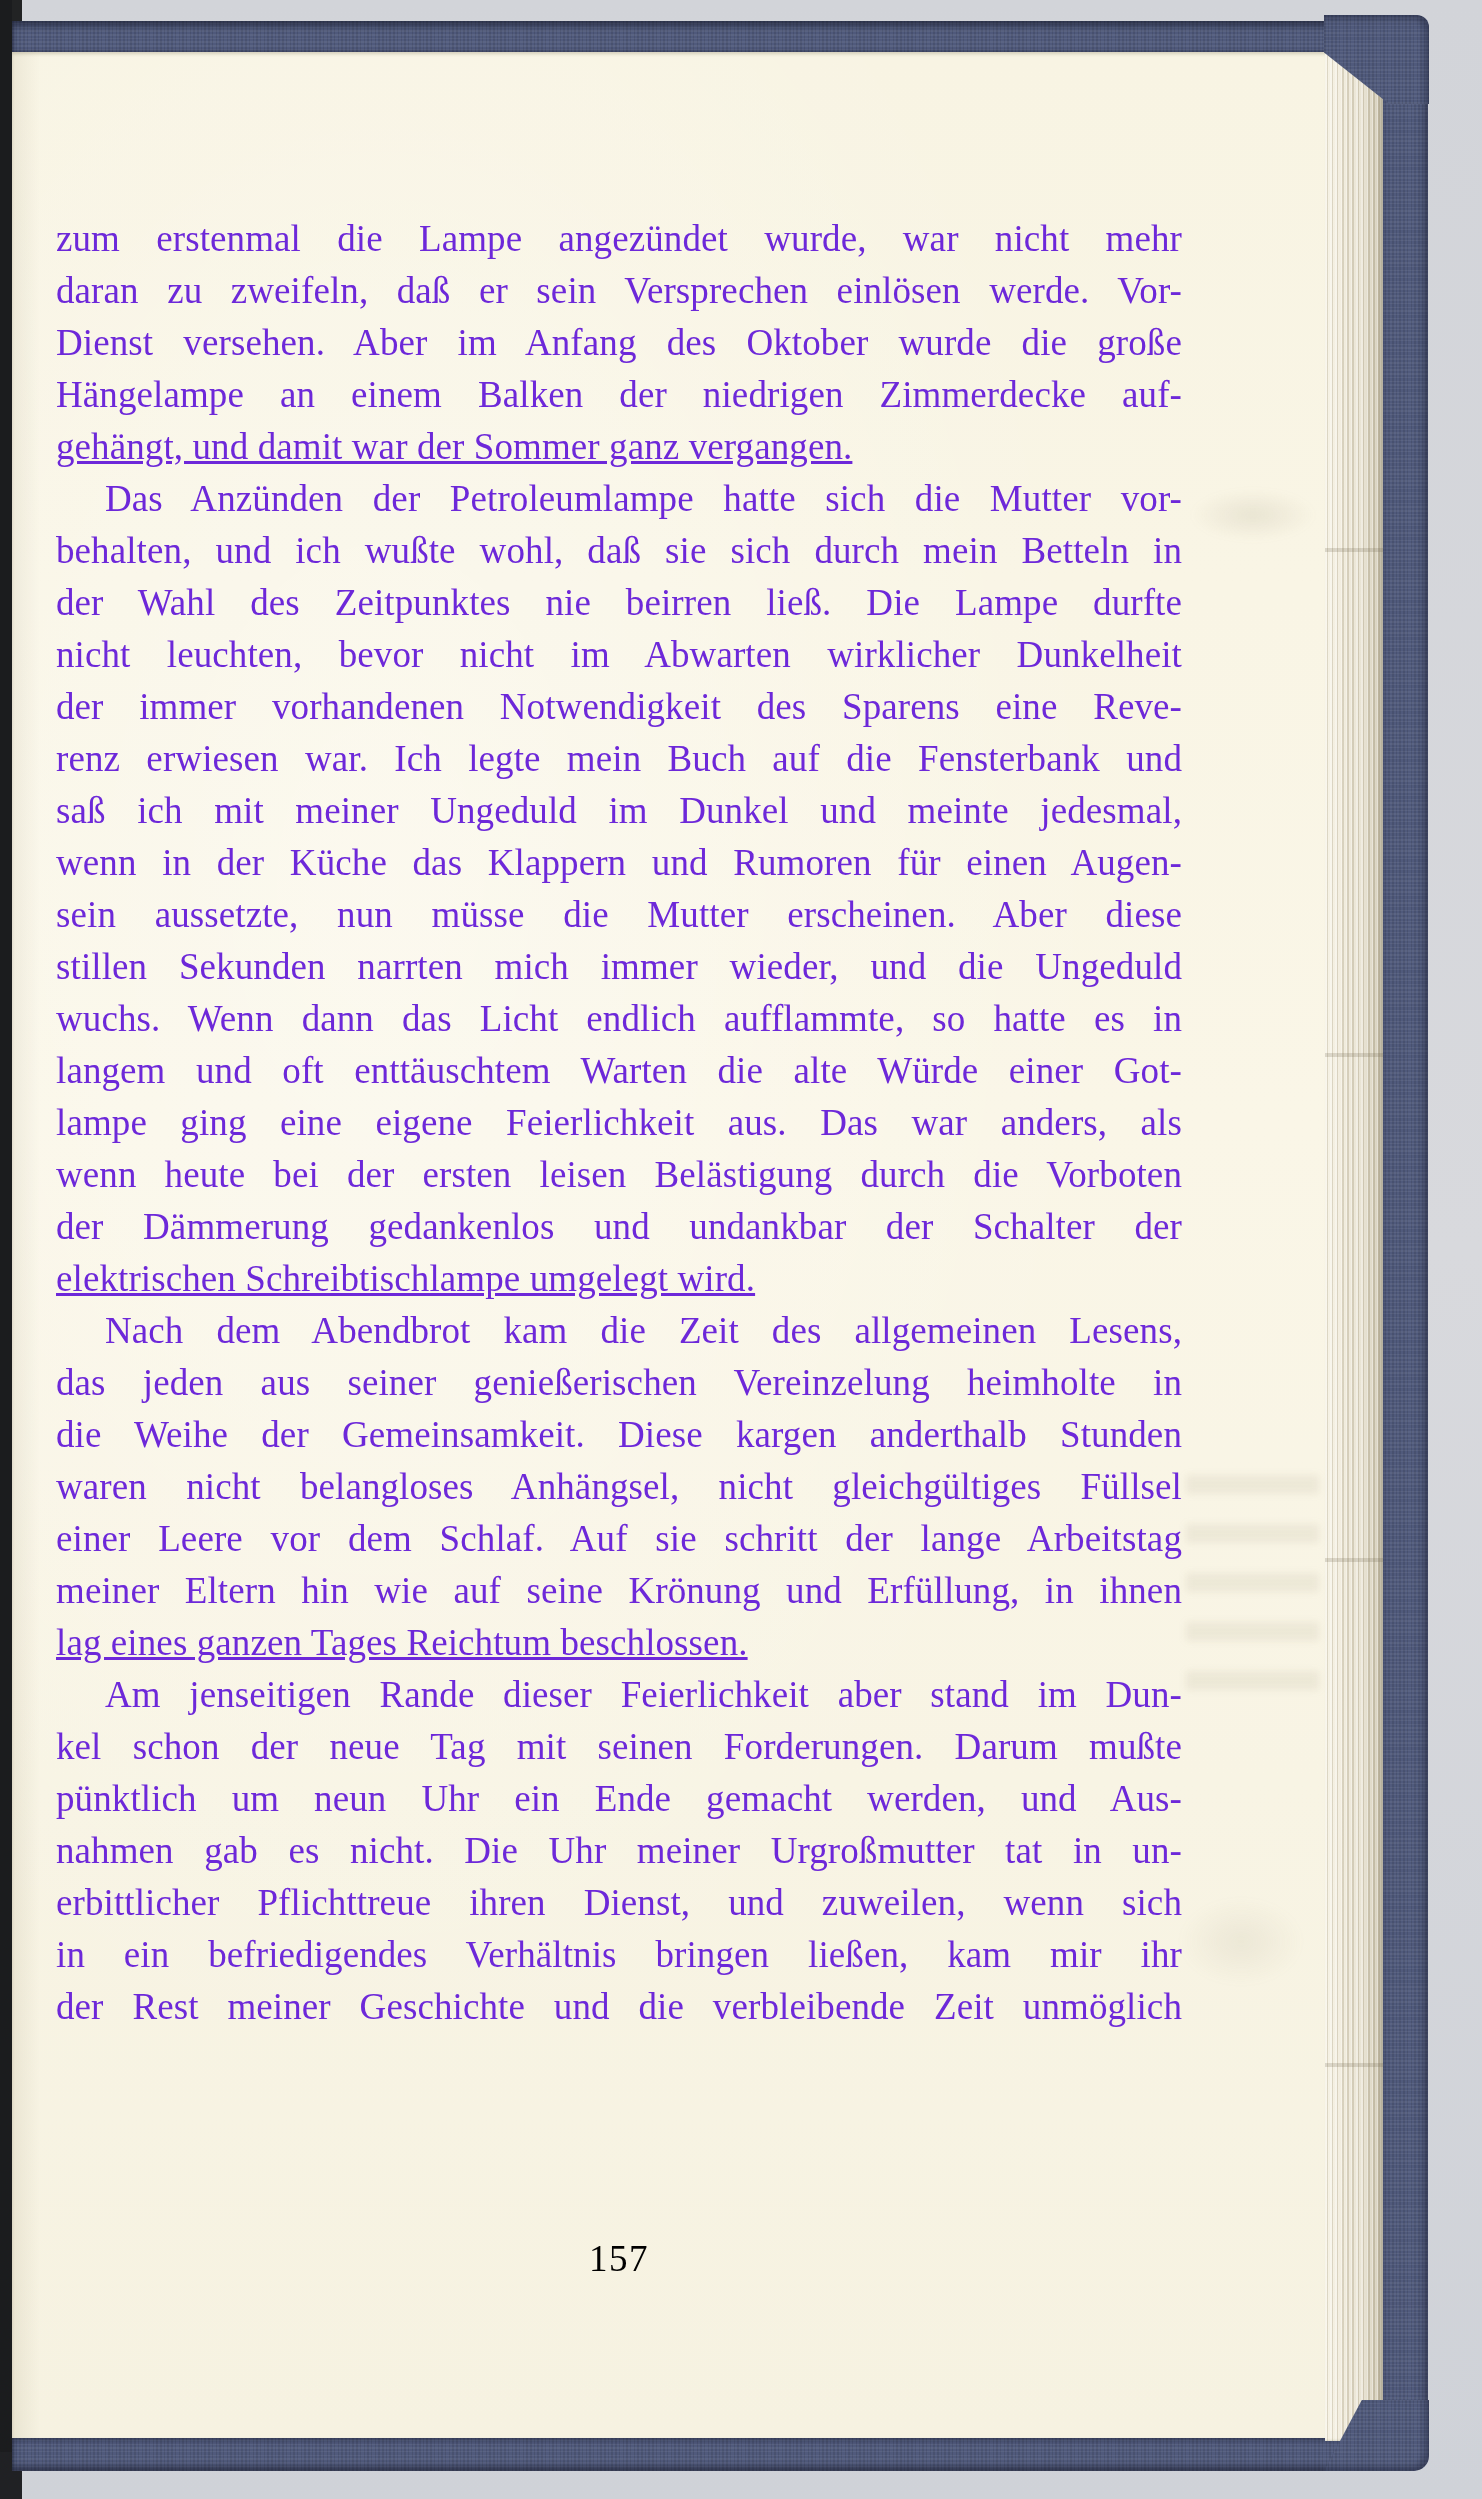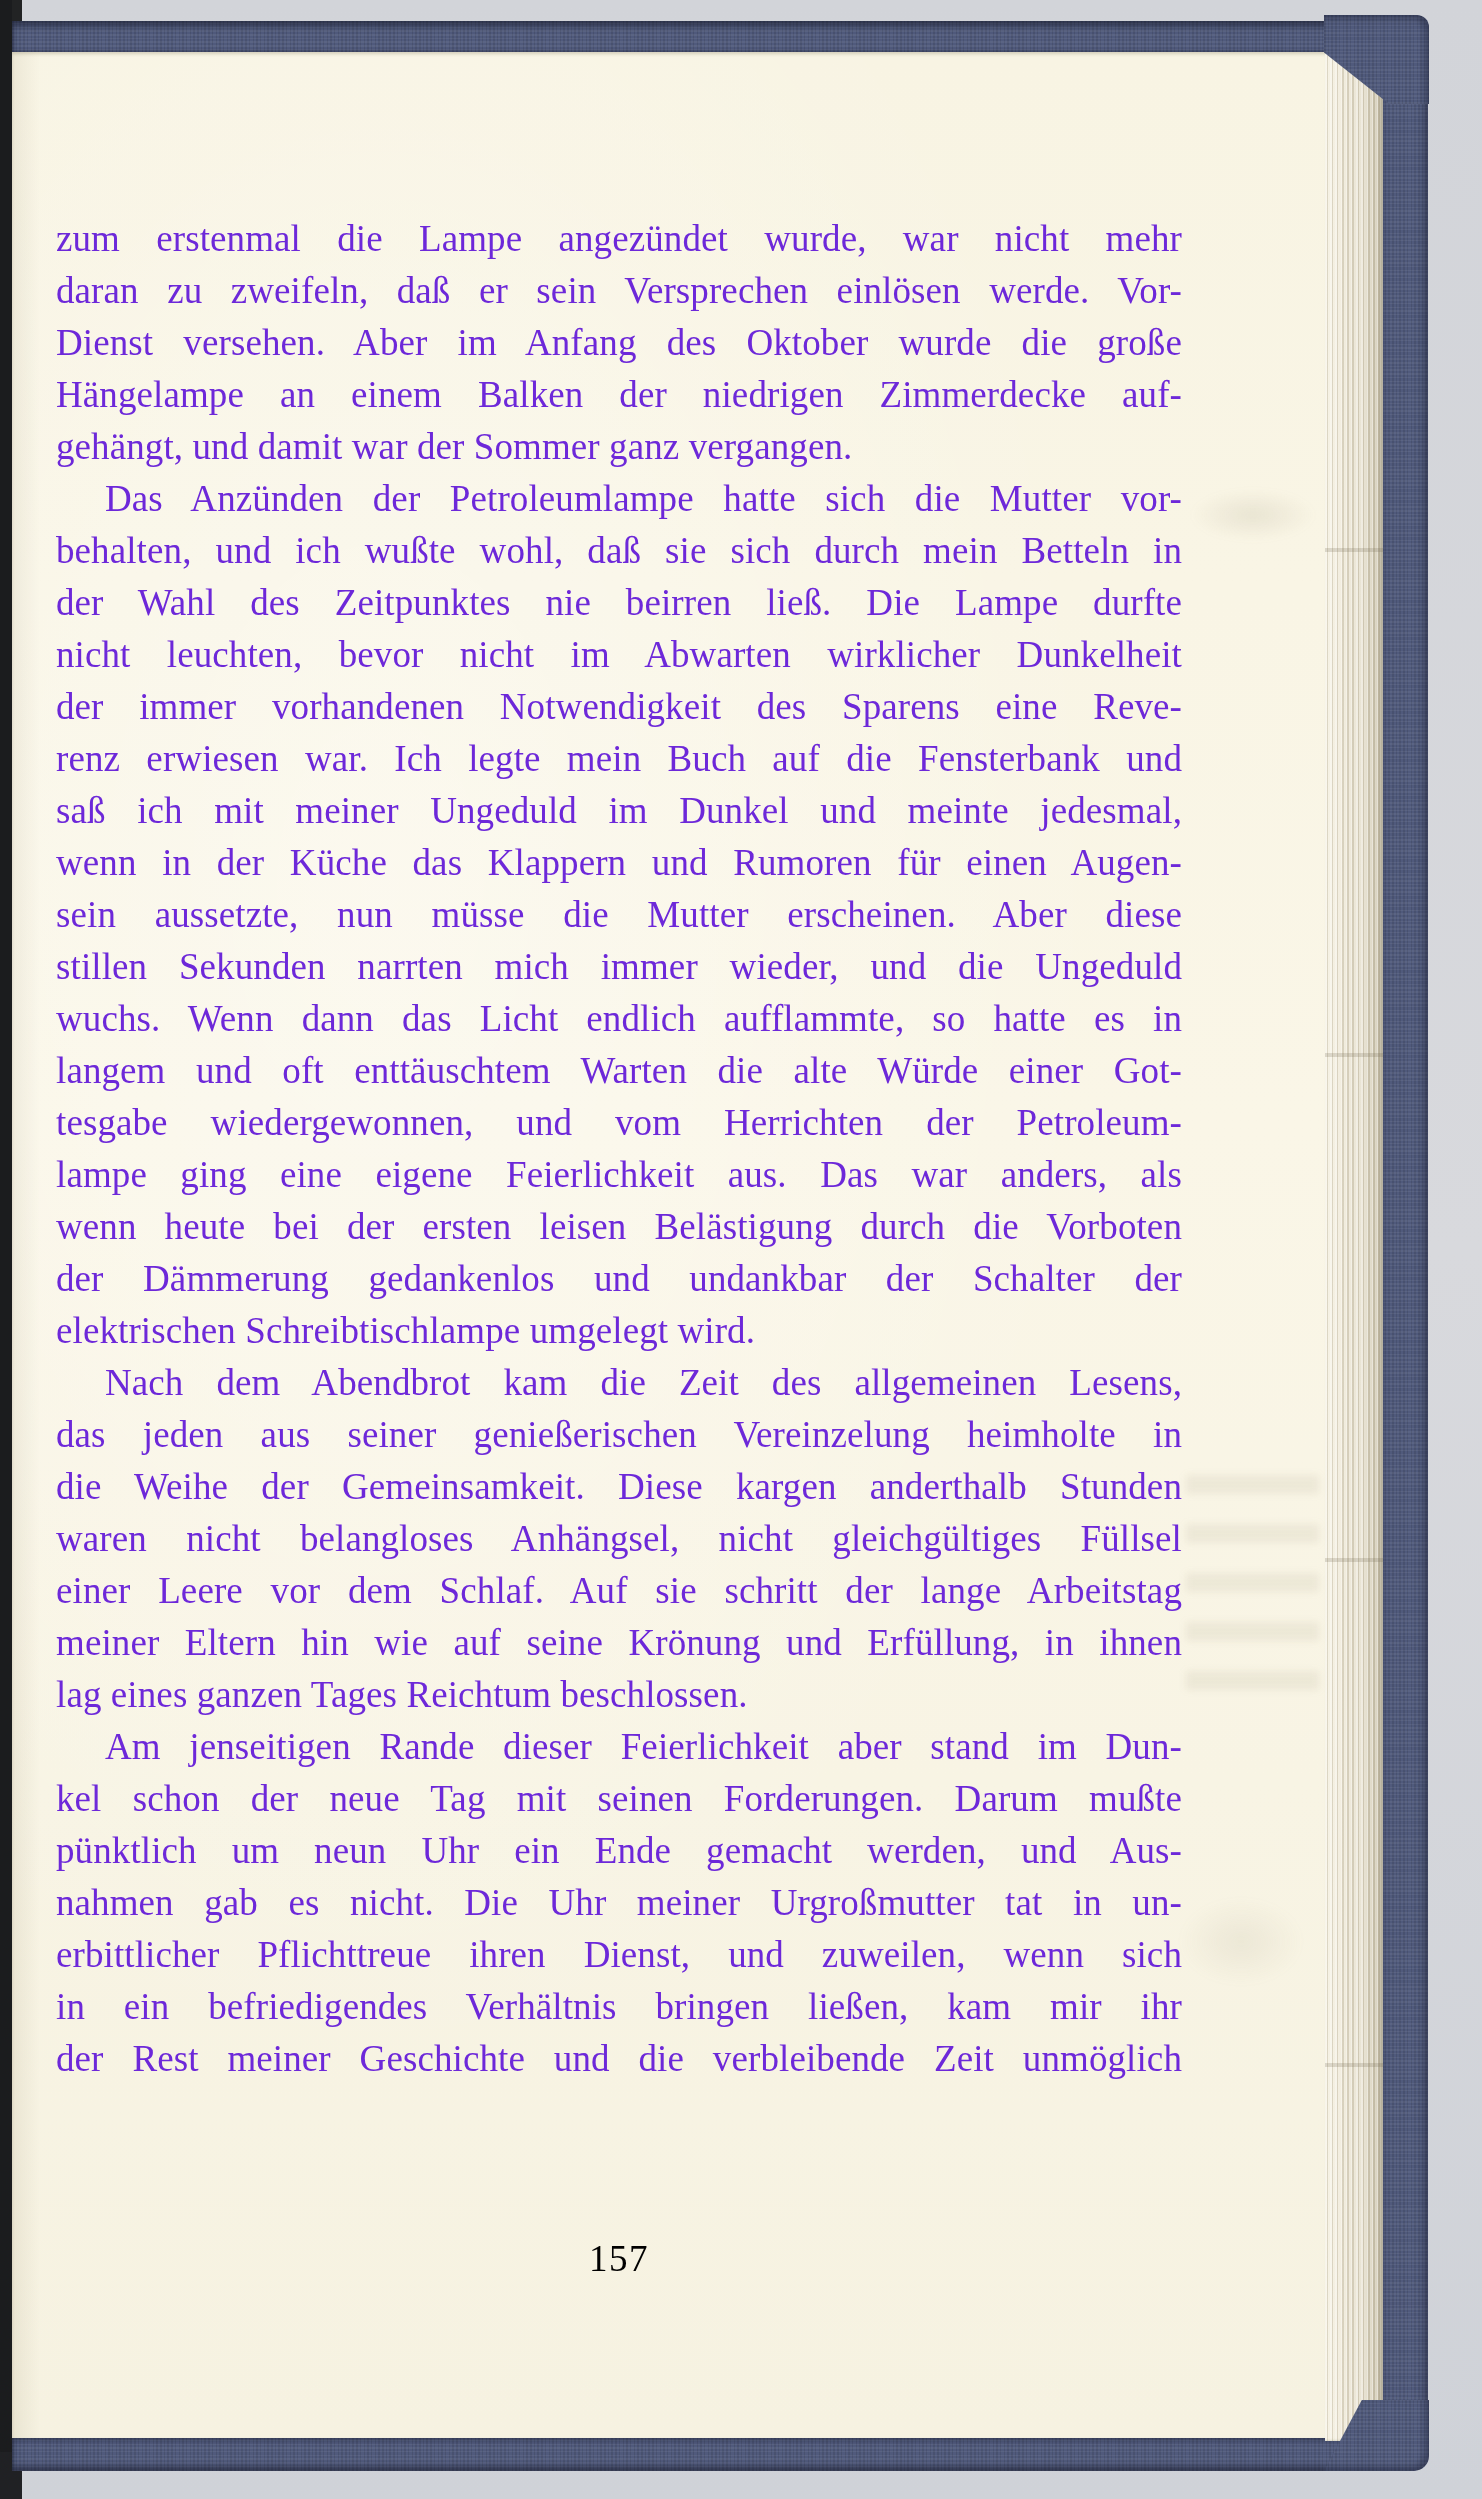--- a/index.html
+++ b/index.html
@@ -52,21 +52,21 @@
           linear-gradient(90deg,rgba(120,105,70,.10) 0,rgba(120,105,70,0) 28px),
           linear-gradient(180deg,#f8f4e3 0%,#faf6e7 45%,#f6f2e1 100%);
         box-shadow:inset 0 2.2px 3px rgba(120,110,80,.25);}
 
   
   .text-block{position:absolute;left:56px;top:213px;width:1126px;color:#6d28d9;}
   .line{height:52px;line-height:52px;font-size:37px;
         text-align:justify;text-align-last:justify;white-space:nowrap;overflow:visible;
         letter-spacing:0.1px;}
   .line.indent{text-indent:49px;}
-  .line.pend{text-align-last:left;}
+  .line.pend{text-align-last:left;text-decoration:underline;}
 
   .page-number{position:absolute;left:56px;top:2232px;width:1126px;height:53px;
                line-height:53px;font-size:37px;color:#000000;text-align:center;
                letter-spacing:1.5px;}
 
   
   .ghost{position:absolute;filter:blur(3.7px);pointer-events:none;}
   .ghost.g1{left:1190px;top:489px;width:126px;height:52px;
             background:radial-gradient(ellipse,rgba(140,130,100,.14),rgba(140,130,100,0) 70%);}
   .ghost.g2{left:1186px;top:1475px;width:133px;height:245px;
@@ -109,21 +109,20 @@
     <div class="line">der Wahl des Zeitpunktes nie beirren ließ. Die Lampe durfte</div>
     <div class="line">nicht leuchten, bevor nicht im Abwarten wirklicher Dunkelheit</div>
     <div class="line">der immer vorhandenen Notwendigkeit des Sparens eine Reve-</div>
     <div class="line">renz erwiesen war. Ich legte mein Buch auf die Fensterbank und</div>
     <div class="line">saß ich mit meiner Ungeduld im Dunkel und meinte jedesmal,</div>
     <div class="line">wenn in der Küche das Klappern und Rumoren für einen Augen-</div>
     <div class="line">sein aussetzte, nun müsse die Mutter erscheinen. Aber diese</div>
     <div class="line">stillen Sekunden narrten mich immer wieder, und die Ungeduld</div>
     <div class="line">wuchs. Wenn dann das Licht endlich aufflammte, so hatte es in</div>
     <div class="line">langem und oft enttäuschtem Warten die alte Würde einer Got-</div>
-    <div class="line">tesgabe wiedergewonnen, und vom Herrichten der Petroleum-</div>
     <div class="line">lampe ging eine eigene Feierlichkeit aus. Das war anders, als</div>
     <div class="line">wenn heute bei der ersten leisen Belästigung durch die Vorboten</div>
     <div class="line">der Dämmerung gedankenlos und undankbar der Schalter der</div>
     <div class="line pend">elektrischen Schreibtischlampe umgelegt wird.</div>
     <div class="line indent">Nach dem Abendbrot kam die Zeit des allgemeinen Lesens,</div>
     <div class="line">das jeden aus seiner genießerischen Vereinzelung heimholte in</div>
     <div class="line">die Weihe der Gemeinsamkeit. Diese kargen anderthalb Stunden</div>
     <div class="line">waren nicht belangloses Anhängsel, nicht gleichgültiges Füllsel</div>
     <div class="line">einer Leere vor dem Schlaf. Auf sie schritt der lange Arbeitstag</div>
     <div class="line">meiner Eltern hin wie auf seine Krönung und Erfüllung, in ihnen</div>

